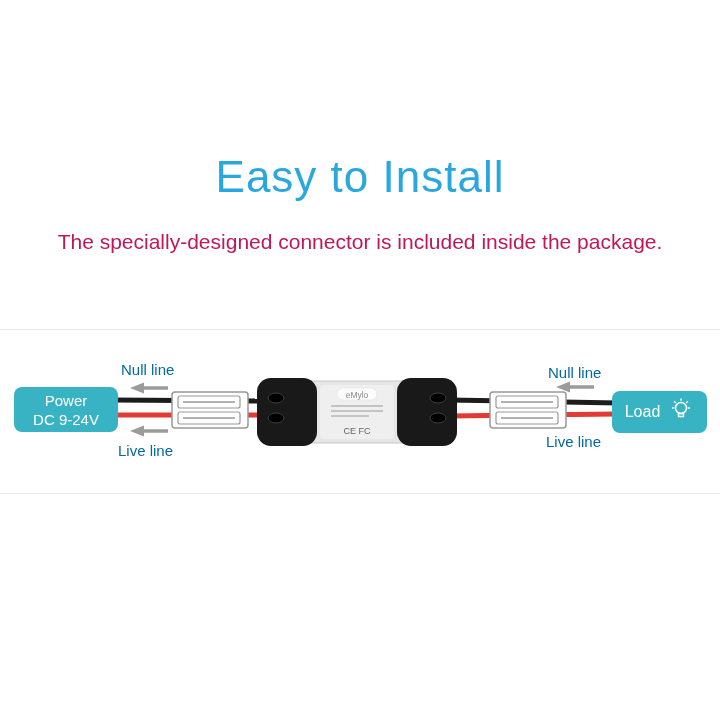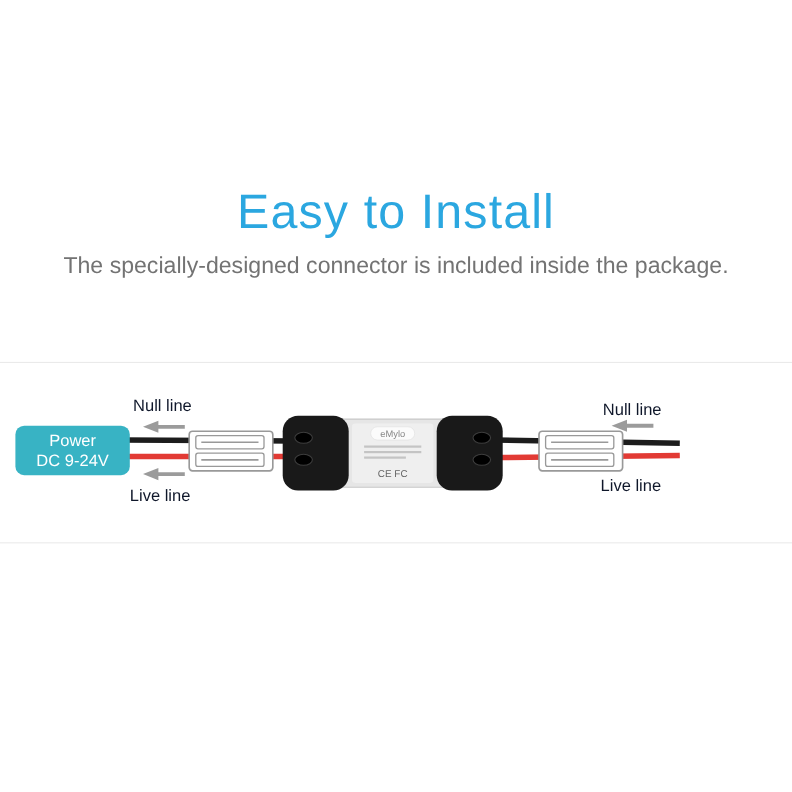--- a/index.html
+++ b/index.html
@@ -2,41 +2,41 @@
 <html><head>
 <meta charset="utf-8">
 <style>
   html,body{margin:0;padding:0;}
   body{
     width:720px;height:720px;position:relative;background:#ffffff;
     font-family:"Liberation Sans", sans-serif;overflow:hidden;
   }
   .title{
     position:absolute;top:152px;left:0;width:720px;text-align:center;
-    font-size:44px;font-weight:400;letter-spacing:1px;color:#2ba7e0;margin-top:16px;
+    font-size:44px;font-weight:400;letter-spacing:1px;color:#2ba7e0;
   }
   .subtitle{
     position:absolute;top:227px;left:0;width:720px;text-align:center;
-    font-size:21px;line-height:29px;color:#737373;
+    font-size:21px;line-height:29px;color:#be185d;
   }
   .diagram{
     position:absolute;top:329px;left:0;width:720px;height:163px;
     border-top:1px solid #eaeaea;border-bottom:1px solid #eaeaea;
   }
   .diagram svg.wiring{position:absolute;top:0;left:0;}
   .teal-box{
     position:absolute;background:#38b3c4;border-radius:8px;color:#ffffff;
     display:flex;align-items:center;justify-content:center;
   }
   .power-box{left:14px;top:57px;width:104px;height:45px;flex-direction:column;
     font-size:15px;line-height:19px;text-align:center;}
   .load-box{left:612px;top:61px;width:95px;height:42px;flex-direction:row;gap:8px;
     font-size:16px;}
   .wire-label{
-    position:absolute;font-size:15px;color:#0f172a;white-space:nowrap;
+    position:absolute;font-size:15px;color:#0369a1;white-space:nowrap;
   }
   .lbl-left-null{left:121px;top:31px;}
   .lbl-left-live{left:118px;top:112px;}
   .lbl-right-null{left:548px;top:34px;}
   .lbl-right-live{left:546px;top:103px;}
 </style>
 </head>
 <body>
 
 <div class="title">Easy to Install</div>
@@ -108,19 +108,33 @@
       <line x1="594" y1="57" x2="568" y2="57" stroke="#9b9b9b" stroke-width="3.5"></line>
       <polygon points="570,51.5 570,62.5 556,57" fill="#9b9b9b"></polygon>
     </g>
   </svg>
 
   <div class="teal-box power-box">
     <span>Power</span>
     <span>DC 9-24V</span>
   </div>
 
+  <div class="teal-box load-box">
+    <span>Load</span>
+    <span>
+      <svg width="26" height="26" viewBox="0 0 26 26">
+        <circle cx="13" cy="11" r="5.5" fill="none" stroke="#ffffff" stroke-width="1.5"></circle>
+        <path d="M10.5,16.5 h5 v3 h-5 z" fill="none" stroke="#ffffff" stroke-width="1.4"></path>
+        <line x1="13" y1="1.5" x2="13" y2="3.8" stroke="#ffffff" stroke-width="1.4"></line>
+        <line x1="4" y1="11" x2="6.3" y2="11" stroke="#ffffff" stroke-width="1.4"></line>
+        <line x1="19.7" y1="11" x2="22" y2="11" stroke="#ffffff" stroke-width="1.4"></line>
+        <line x1="6.2" y1="4.2" x2="7.9" y2="5.9" stroke="#ffffff" stroke-width="1.4"></line>
+        <line x1="19.8" y1="4.2" x2="18.1" y2="5.9" stroke="#ffffff" stroke-width="1.4"></line>
+      </svg>
+    </span>
+  </div>
 
   <div class="wire-label lbl-left-null">Null line</div>
   <div class="wire-label lbl-left-live">Live line</div>
   <div class="wire-label lbl-right-null">Null line</div>
   <div class="wire-label lbl-right-live">Live line</div>
 
 </div>
 
 </body></html>

